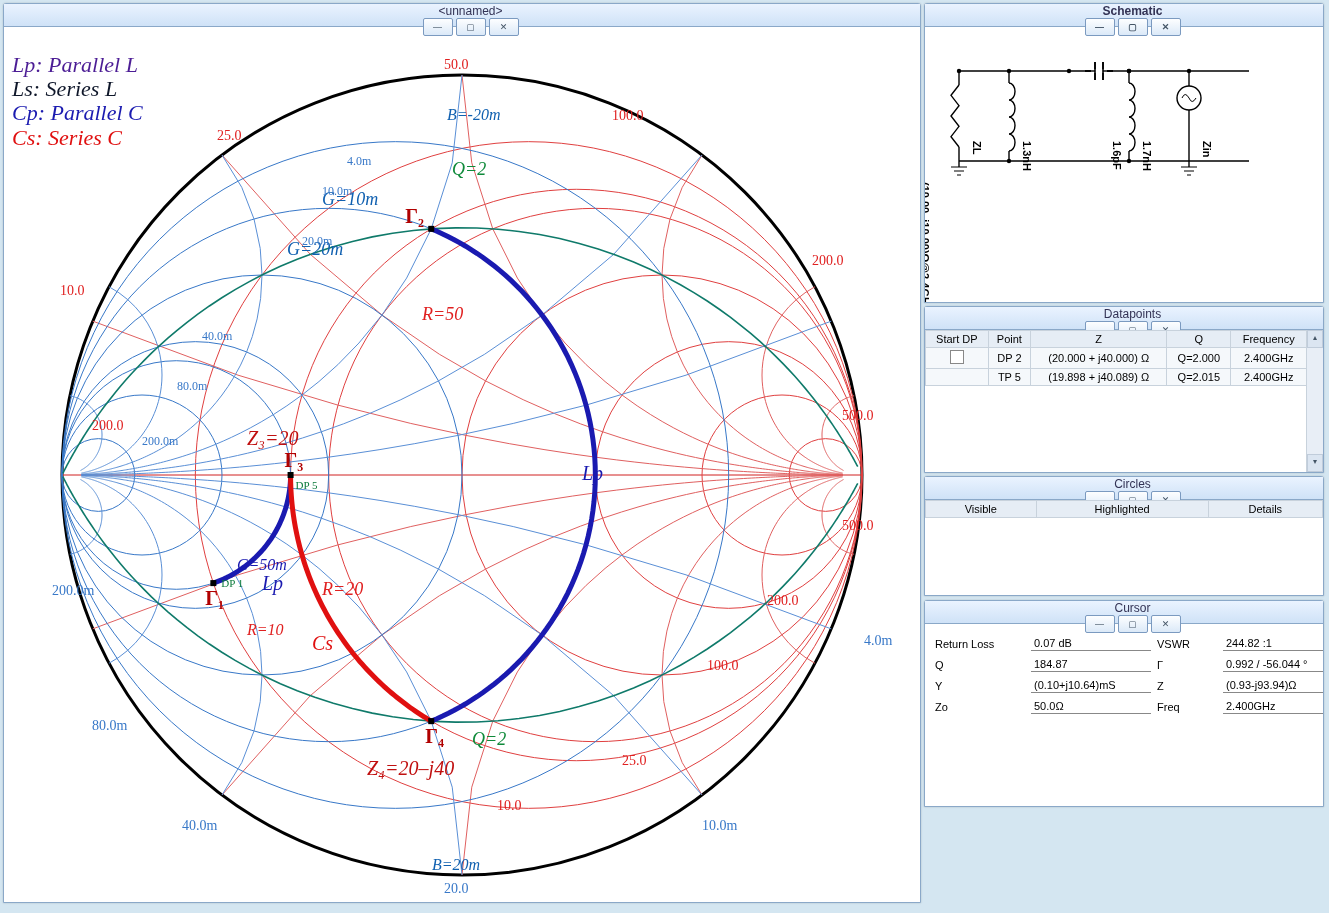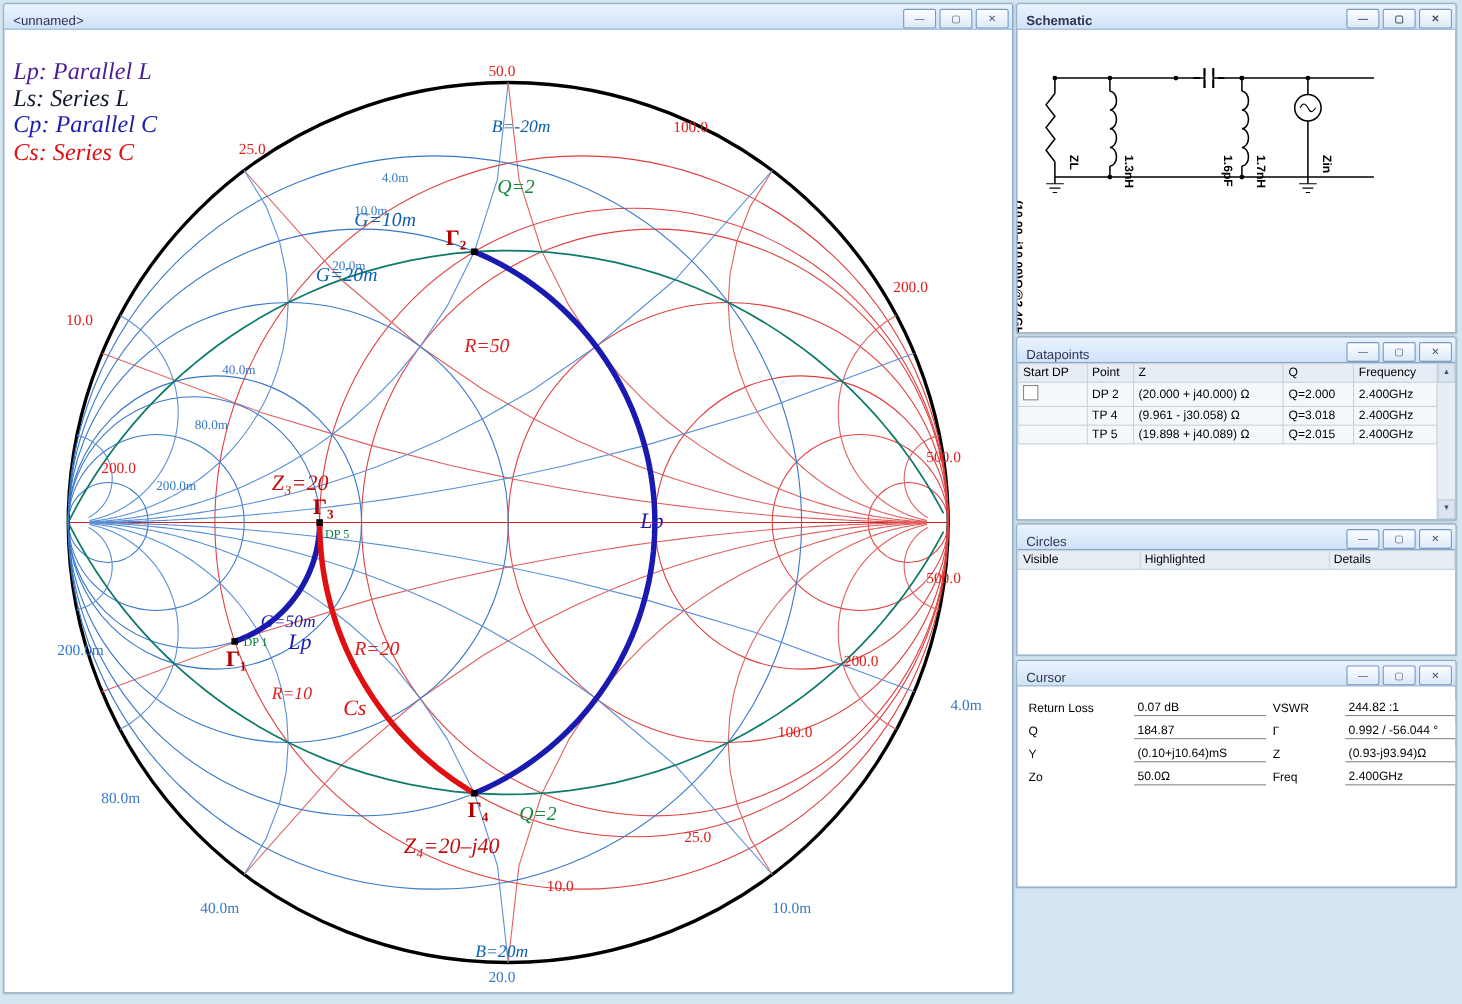--- a/index.html
+++ b/index.html
@@ -1,22 +1,22 @@
 <!DOCTYPE html>
 <html><head>
 <meta charset="utf-8">
 <style>
   html,body{margin:0;padding:0;font-family:Tahoma,Verdana,sans-serif;font-size:11px;background:#d4e6f1;color:#000;
             width:1329px;height:913px;overflow:hidden;}
   .workspace{position:relative;width:1329px;height:913px;}
   
   .win{position:absolute;background:#fff;border:1px solid #8aa8c8;border-radius:3px 3px 0 0;box-shadow:0 0 2px rgba(0,0,0,.2);}
   .titlebar{height:22px;background:linear-gradient(#eaf3ff,#cfe2f7);border-bottom:1px solid #8aa8c8;
-            padding:0 3px 0 8px;display:flex;align-items:flex-end;justify-content:space-between;
-            font-size:12px;color:#335;}
+            padding:0 3px 0 20px;display:flex;align-items:center;justify-content:space-between;
+            font-size:12px;color:#335;flex-direction:column;}
   .titlebar .buttons{display:flex;gap:3px;}
   .winbtn{width:28px;height:16px;border:1px solid #7b9ac0;border-radius:2px;
           background:linear-gradient(#fdfeff,#dbe9f8);display:flex;align-items:center;justify-content:center;
           font-size:9px;color:#456;cursor:default;}
   .winbody{position:relative;padding:4px;overflow:hidden;flex:1;}
   .win{display:flex;flex-direction:column;}
   
   #chartwin{left:3px;top:3px;width:916px;height:898px;}
   #chartwin .winbody{padding:0;}
   svg{display:block;}
@@ -24,21 +24,21 @@
   .legendbox .Lp{color:#4c1d95;font-style:italic;}
   .legendbox .Ls{color:#0f172a;font-style:italic;}
   .legendbox .Cp{color:#1b1bb0;font-style:italic;}
   .legendbox .Cs{color:#e01010;font-style:italic;}
   
   #schematic{left:924px;top:3px;width:398px;height:298px;font-weight:bold;}
   #datapoints{left:924px;top:306px;width:398px;height:165px;}
   #circles{left:924px;top:476px;width:398px;height:118px;}
   #cursor{left:924px;top:600px;width:398px;height:205px;}
   table.dp{width:100%;border-collapse:collapse;font-size:11px;}
-  table.dp th, table.dp td{border:1px solid #c8d2dc;padding:2px 4px;text-align:left;background:#f5f8fb;}
+  table.dp th, table.dp td{border:1px solid #c8d2dc;padding:2px 4px;text-align:center;background:#f5f8fb;}
   table.dp th{background:#e6edf5;font-weight:normal;}
   .cursor-grid{display:grid;grid-template-columns:90px 120px 60px 120px;row-gap:6px;column-gap:6px;
                padding:8px 6px;font-size:11px;align-items:center;}
   .cursor-grid .lab{padding-right:4px;}
   .cursor-grid .val{border-bottom:1px solid #888;background:#fff;padding:1px 3px;}
   .scrollbar{position:absolute;right:0;top:0;bottom:0;width:16px;background:#e8eef6;border-left:1px solid #c8d2dc;}
   .scrollup,.scrolldn{position:absolute;left:0;right:0;height:16px;background:#dbe5f1;border:1px solid #c0ccda;
                       font-size:8px;text-align:center;line-height:14px;color:#456;}
   .scrollup{top:0;} .scrolldn{bottom:0;}
   .checkbox{width:12px;height:12px;border:1px solid #888;background:#fff;display:inline-block;}
@@ -251,27 +251,20 @@
       <tbody id="dp-rows">
               <tr>
                 <td><span class="checkbox"></span></td>
                 <td>DP 2</td>
                 <td>(20.000 + j40.000) Ω</td>
                 <td>Q=2.000</td>
                 <td>2.400GHz</td>
               </tr>
               <tr>
                 <td></td>
-                <td>TP 4</td>
-                <td>(9.961 - j30.058) Ω</td>
-                <td>Q=3.018</td>
-                <td>2.400GHz</td>
-              </tr>
-              <tr>
-                <td></td>
                 <td>TP 5</td>
                 <td>(19.898 + j40.089) Ω</td>
                 <td>Q=2.015</td>
                 <td>2.400GHz</td>
               </tr>
             </tbody>
     </table>
     </div>
     <div class="scrollbar">
       <div class="scrollup">▴</div>

